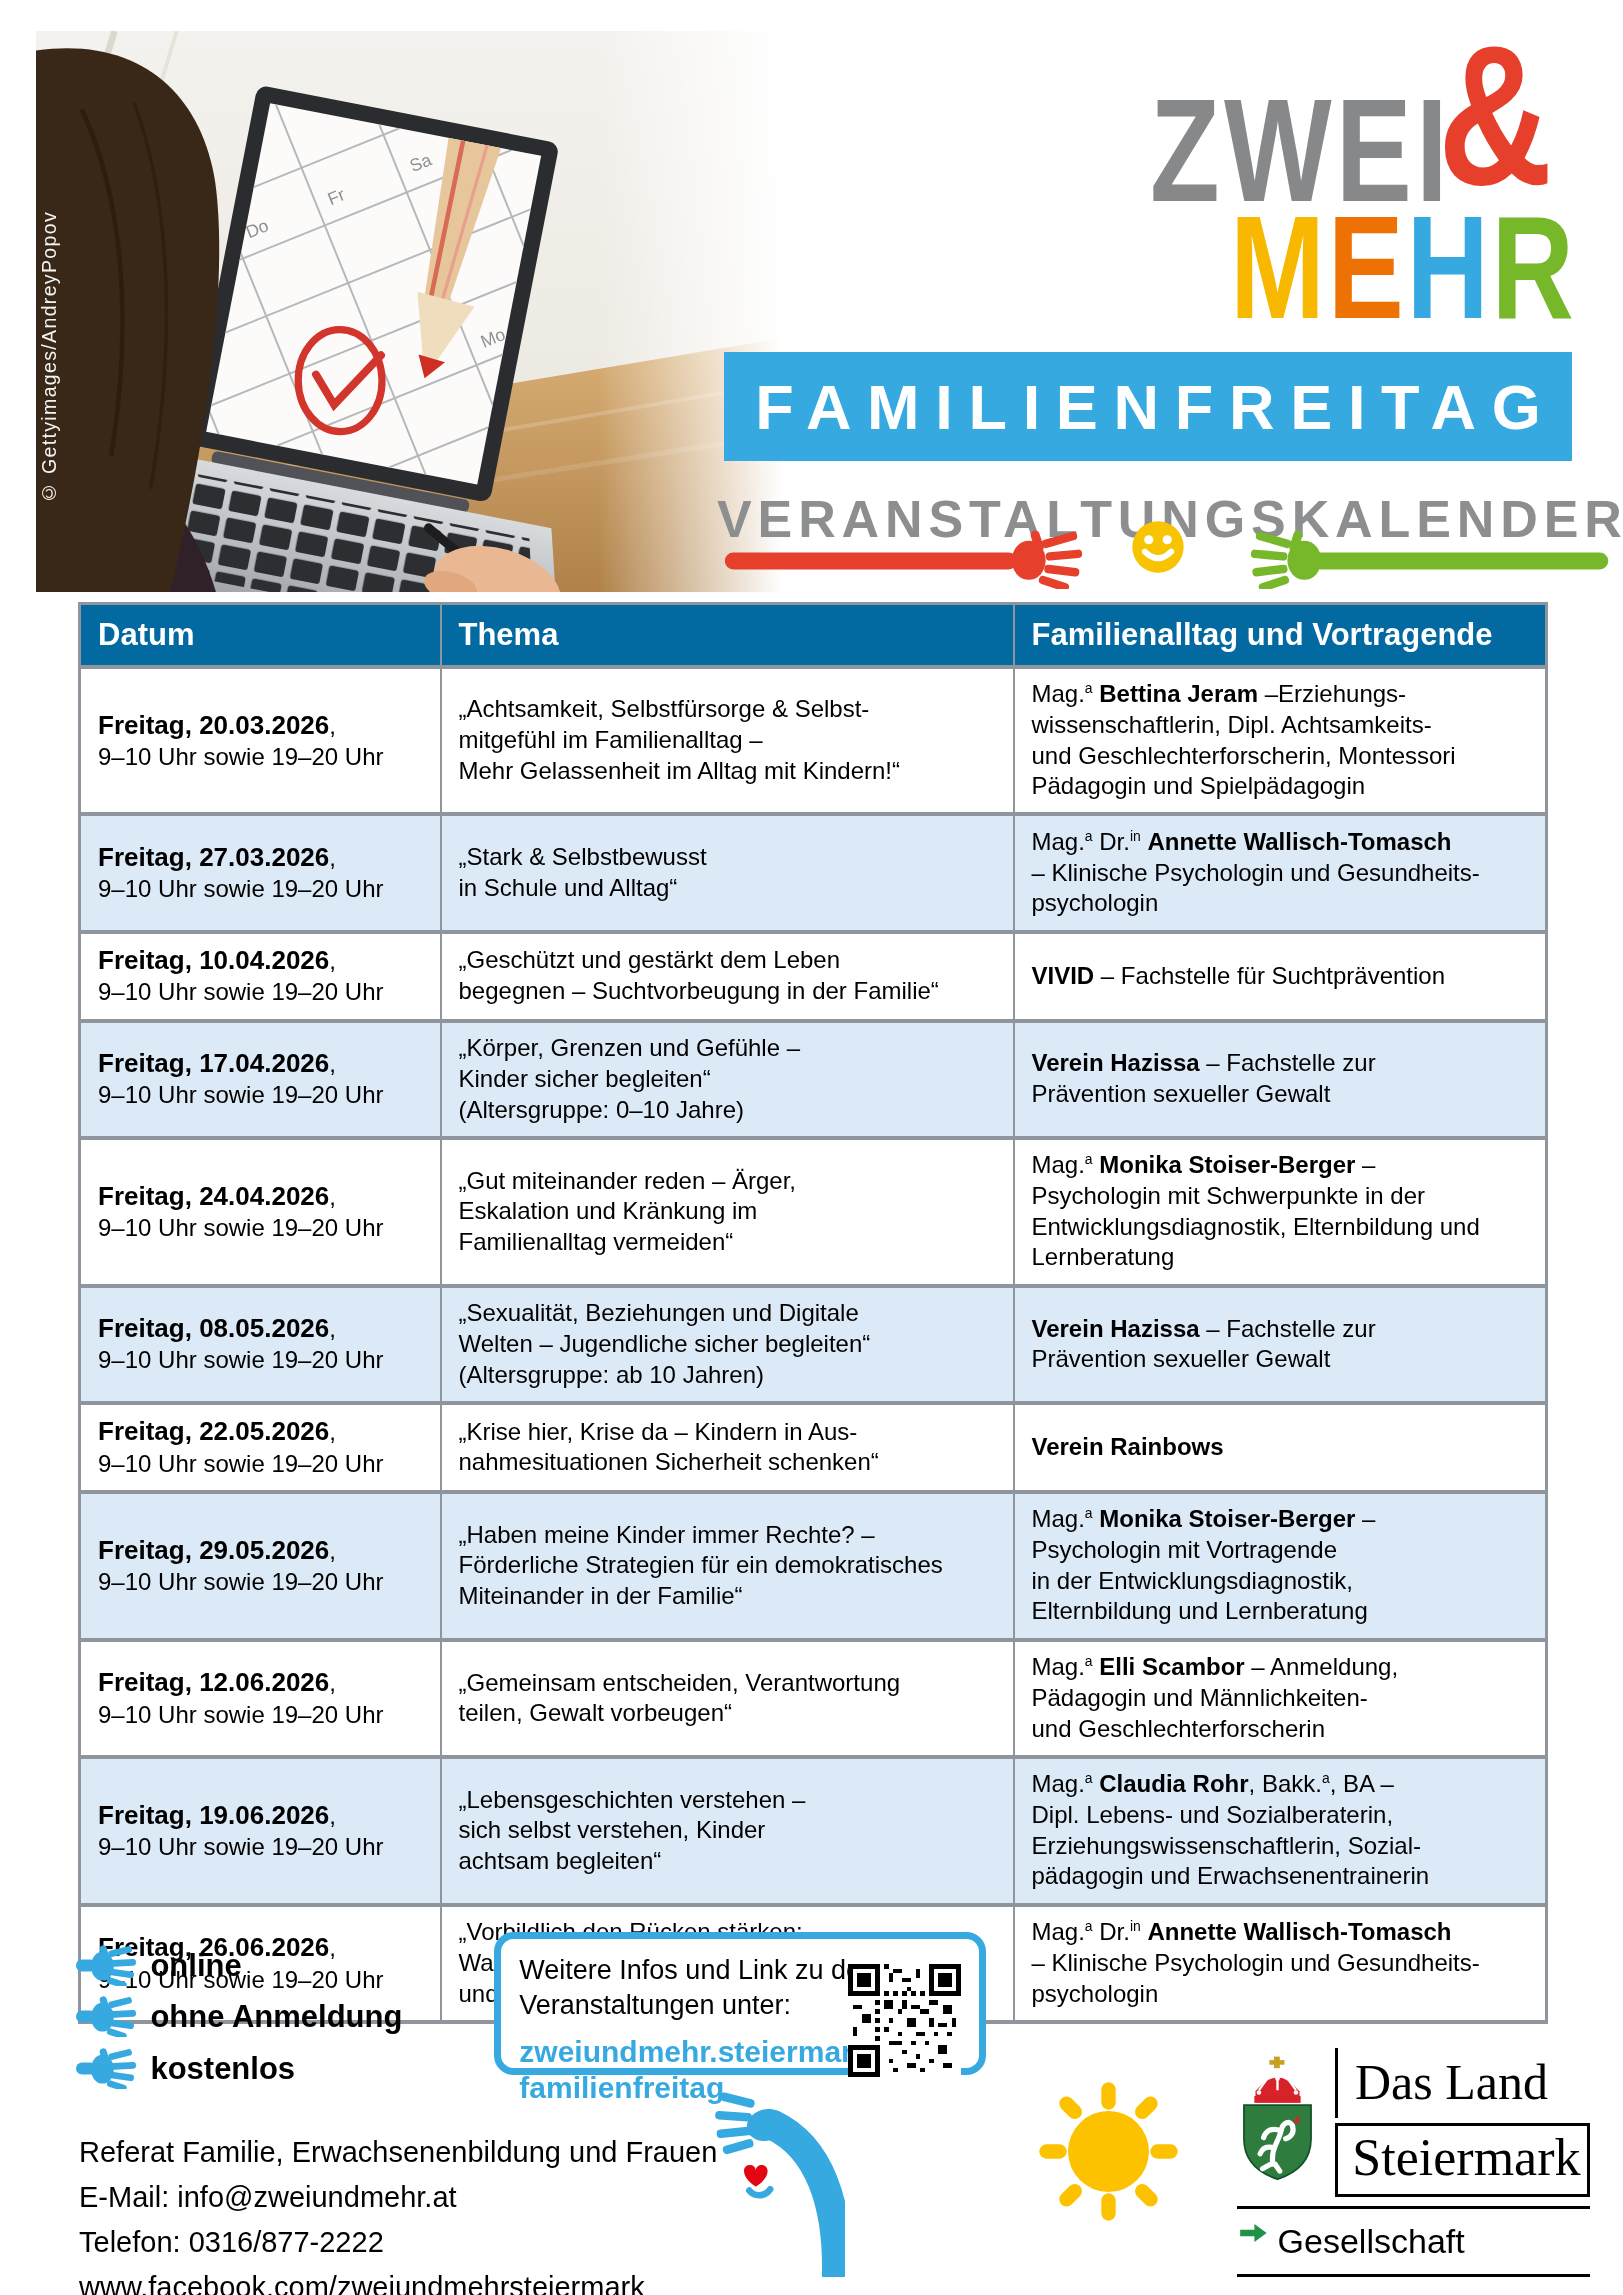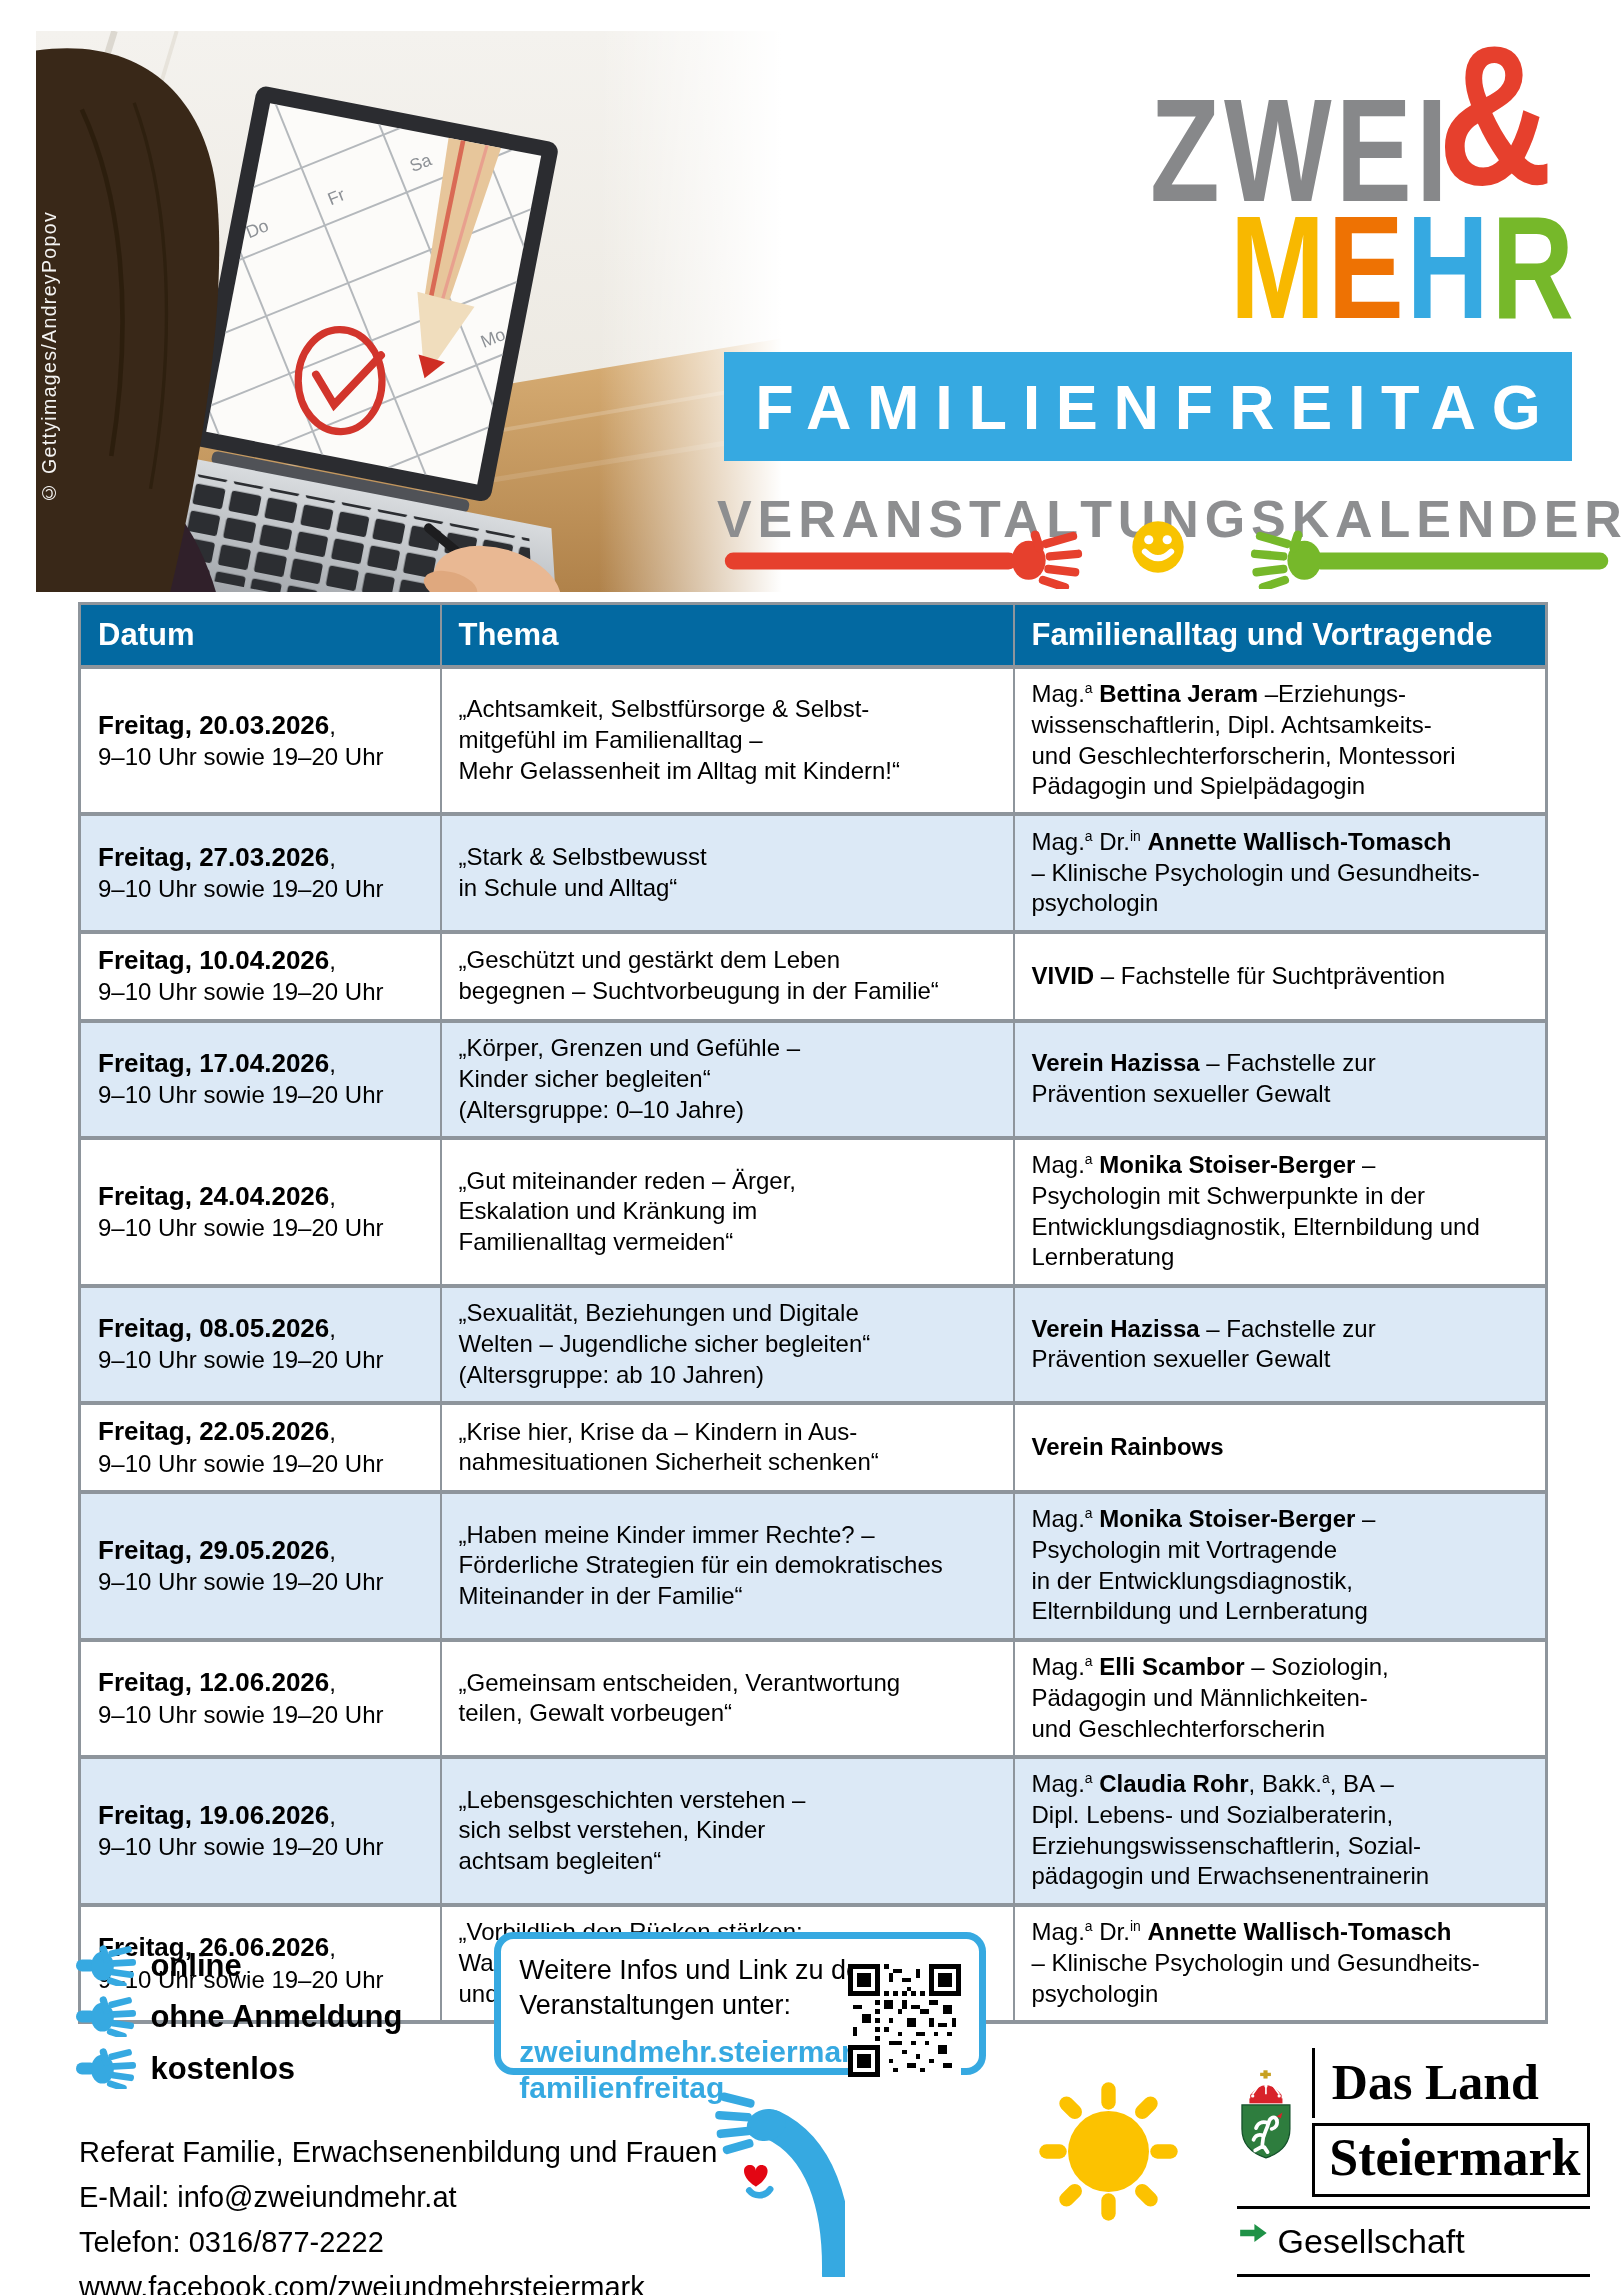--- a/index.html
+++ b/index.html
@@ -46,21 +46,21 @@
            border:7.9px solid #36a9e1;border-radius:19.6px;background:#fff;padding:14.4px 18.3px;}
   .infobox .l1{font-size:27px;line-height:1.3;}
   .infobox .link{font-size:30px;line-height:1.2;font-weight:bold;color:#36a9e1;margin-top:10.5px;}
   .qr{position:absolute;right:18.3px;top:25px;width:113px;height:113px;}
   .contact{position:absolute;left:79px;top:2106px;font-size:29px;line-height:1.55;margin-top:24px;}
   .handheart{position:absolute;left:681px;top:2087px;}
   .sun{position:absolute;left:1038px;top:2081px;}
   
   .land{position:absolute;left:1237px;top:2040px;width:353px;
         font-family:"Liberation Serif","DejaVu Serif",serif;}
-  .land-top{display:flex;align-items:flex-start;font-weight:bold;}
+  .land-top{display:flex;align-items:center;}
   .land-names{margin-left:17px;flex:1;}
   .dasland{font-size:50px;border-left:3.3px solid #000;padding:5.2px 0 6.5px 17px;margin-top:7.9px;}
   .steiermark{font-size:52px;border:3.3px solid #000;padding:2.6px 6.5px 6.5px 14.4px;margin-top:5.2px;}
   .land-rule{border-top:3.3px solid #000;margin-top:9.2px;}
   .land-div{display:flex;align-items:flex-start;gap:10.5px;margin-top:13px;padding-left:2.6px;
             font-family:"Liberation Sans","DejaVu Sans",sans-serif;font-size:34px;}
   .land-rule2{border-top:3.3px solid #000;margin-top:13px;}
 </style>
 </head>
 <body>
@@ -250,21 +250,21 @@
             <td class="c-inst"><span class="bold">Verein Rainbows</span></td>
           </tr>
           <tr class="alt">
             <td class="c-date"><b>Freitag, 29.05.2026</b>,<br>9–10 Uhr sowie 19–20 Uhr</td>
             <td class="c-thema">„Haben meine Kinder immer Rechte? –<br>Förderliche Strategien für ein demokratisches<br>Miteinander in der Familie“</td>
             <td class="c-inst"><span>Mag.</span><sup>a</sup><span> </span><span class="bold">Monika Stoiser-Berger</span><span> –</span><br><span>Psychologin mit Vortragende</span><br><span>in der Entwicklungsdiagnostik,</span><br><span>Elternbildung und Lernberatung</span></td>
           </tr>
           <tr>
             <td class="c-date"><b>Freitag, 12.06.2026</b>,<br>9–10 Uhr sowie 19–20 Uhr</td>
             <td class="c-thema">„Gemeinsam entscheiden, Verantwortung<br>teilen, Gewalt vorbeugen“</td>
-            <td class="c-inst"><span>Mag.</span><sup>a</sup><span> </span><span class="bold">Elli Scambor</span><span> – Soziologin,</span><br><span>Pädagogin und Männlichkeiten-</span><br><span>und Geschlechterforscherin</span></td>
+            <td class="c-inst"><span>Mag.</span><sup>a</sup><span> </span><span class="bold">Elli Scambor</span><span> – Anmeldung,</span><br><span>Pädagogin und Männlichkeiten-</span><br><span>und Geschlechterforscherin</span></td>
           </tr>
           <tr class="alt">
             <td class="c-date"><b>Freitag, 19.06.2026</b>,<br>9–10 Uhr sowie 19–20 Uhr</td>
             <td class="c-thema">„Lebensgeschichten verstehen –<br>sich selbst verstehen, Kinder<br>achtsam begleiten“</td>
             <td class="c-inst"><span>Mag.</span><sup>a</sup><span> </span><span class="bold">Claudia Rohr</span><span>, Bakk.</span><sup>a</sup><span>, BA –</span><br><span>Dipl. Lebens- und Sozialberaterin,</span><br><span>Erziehungswissenschaftlerin, Sozial-</span><br><span>pädagogin und Erwachsenentrainerin</span></td>
           </tr>
           <tr>
             <td class="c-date"><b>Freitag, 26.06.2026</b>,<br>9–10 Uhr sowie 19–20 Uhr</td>
             <td class="c-thema">„Vorbildlich den Rücken stärken:<br>Was Kinder innerlich aufbaut<br>und stark macht“</td>
             <td class="c-inst"><span>Mag.</span><sup>a</sup><span> Dr.</span><sup>in</sup><span> </span><span class="bold">Annette Wallisch-Tomasch</span><br><span>– Klinische Psychologin und Gesundheits-</span><br><span>psychologin</span></td>

